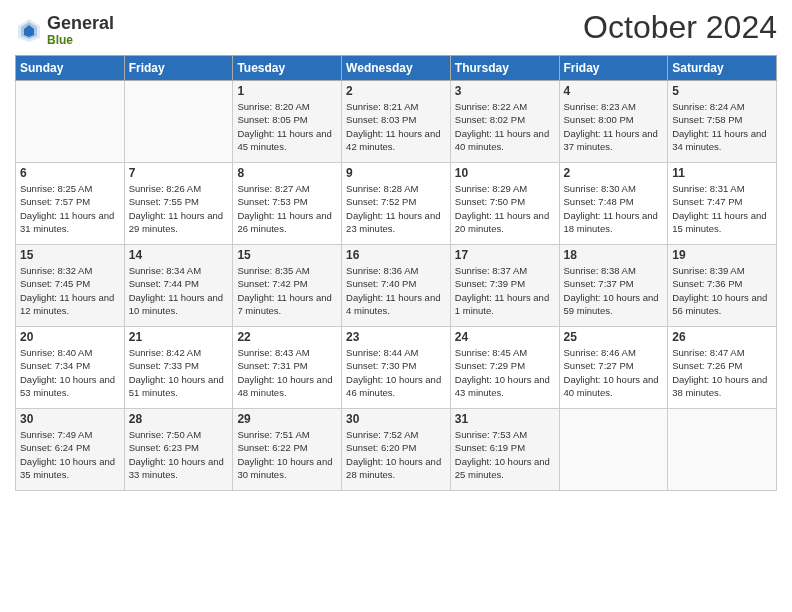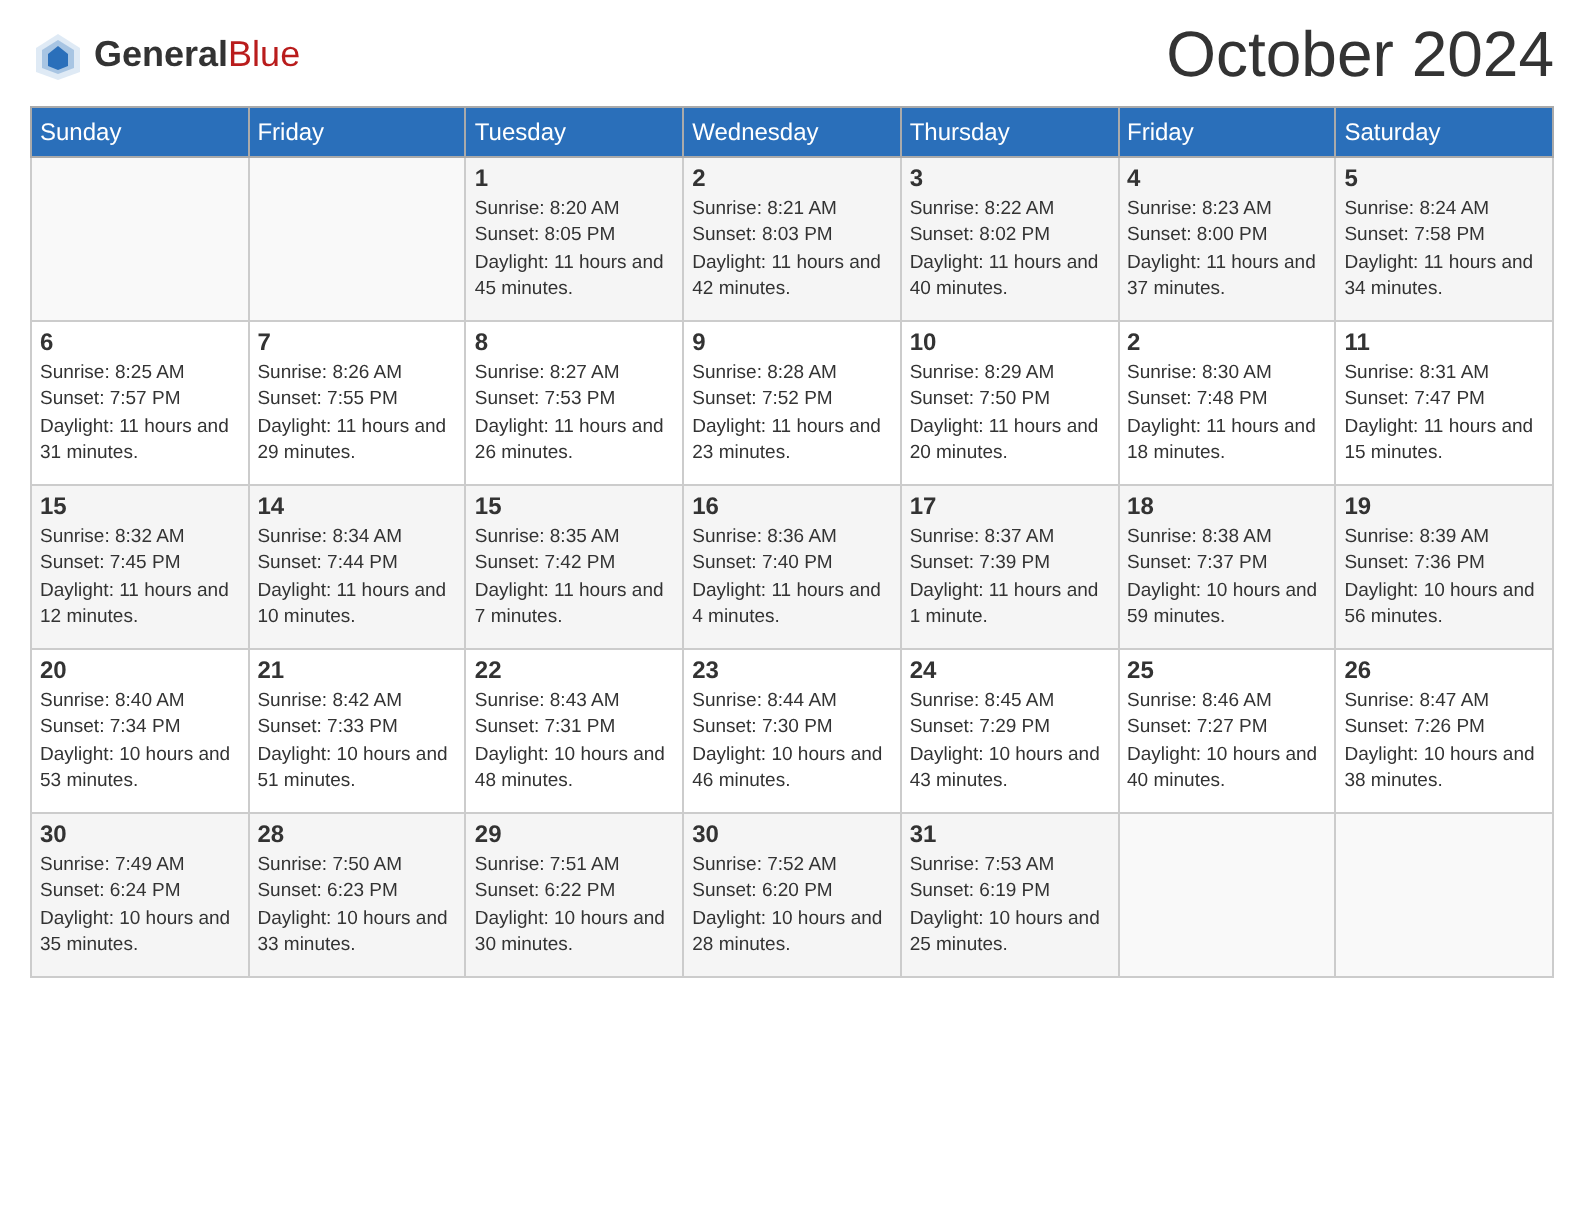--- a/index.html
+++ b/index.html
@@ -22,31 +22,32 @@
       align-items: flex-start;
       margin-bottom: 8px;
     }
     .logo {
       display: flex;
       align-items: center;
       margin-top: 4px;
     }
     .logo-text {
       display: flex;
+      flex-direction: column;
       line-height: 1.1;
     }
     .logo-general {
       font-size: 18px;
       font-weight: bold;
       color: #333;
     }
     .logo-blue {
-      font-size: 18px;
-      font-weight: normal;
-      color: #b91c1c;
+      font-size: 12px;
+      font-weight: bold;
+      color: #4d7c0f;
     }
     .logo-icon {
       width: 28px;
       height: 28px;
       margin-right: 4px;
     }
     .title-block {
       text-align: left;
     }
     .month-title {
@@ -62,21 +63,21 @@
     }
     table {
       width: 100%;
       border-collapse: collapse;
       table-layout: fixed;
     }
     thead tr th {
       background: #2a6fba;
       color: #fff;
       font-size: 12px;
-      font-weight: normal;
+      font-weight: bold;
       padding: 5px 4px;
       text-align: left;
       border: 1px solid #aaa;
     }
     tbody tr td {
       vertical-align: top;
       border: 1px solid #ccc;
       padding: 3px 4px;
       font-size: 10px;
       color: #333;

